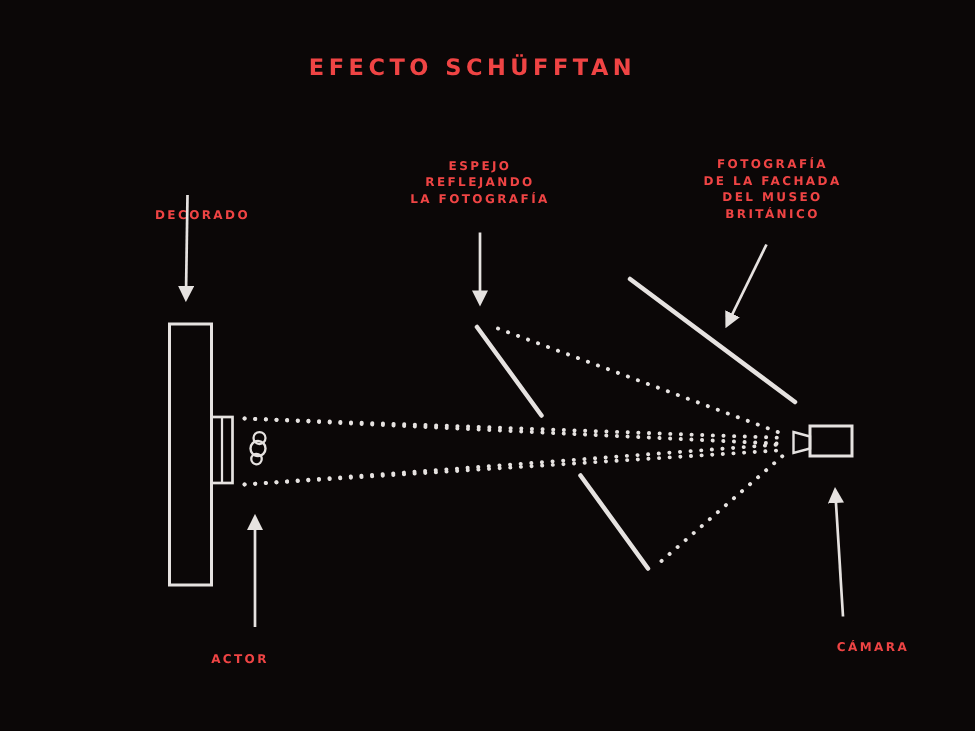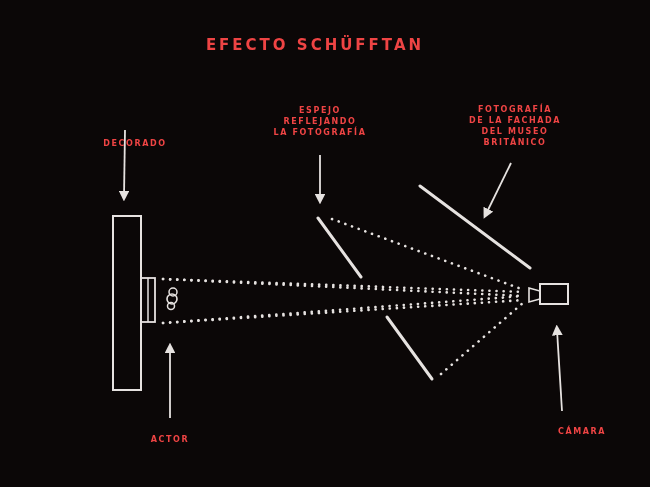--- a/index.html
+++ b/index.html
@@ -54,21 +54,21 @@
 
   <div class="label small" style="left:450px; top:104px; width:130px;">FOTOGRAFÍA
 DE LA FACHADA
 DEL MUSEO
 BRITÁNICO</div>
 
   <div class="label small" style="left:260px; top:105px; width:120px;">ESPEJO
 REFLEJANDO
 LA FOTOGRAFÍA</div>
 
-  <div class="label small" style="left:135px; top:434px; width:70px;">ACTOR</div>
+  <div class="label small" style="left:125px; top:434px; width:70px;">ACTOR</div>
 
   <div class="label small" style="left:542px; top:426px; width:80px;">CÁMARA</div>
 
   <svg width="650" height="487" viewBox="0 0 650 487">
     <defs>
       <marker id="arrowhead" markerWidth="6" markerHeight="6" refX="3" refY="3" orient="auto">
         <path d="M0,0 L6,3 L0,6 Z" fill="#e6e2e0"></path>
       </marker>
     </defs>
 

